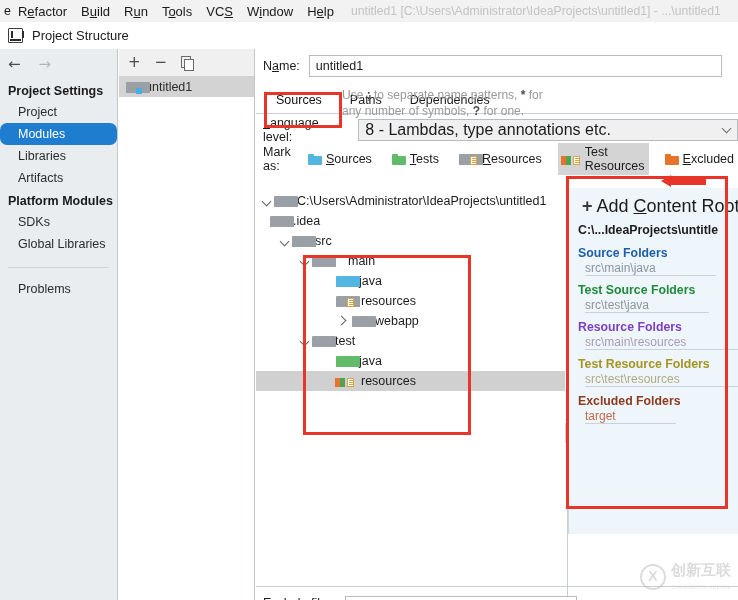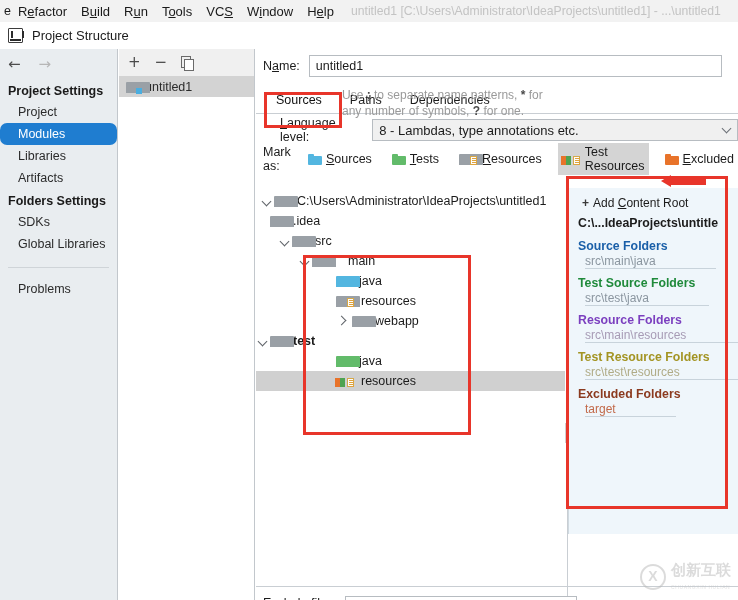--- a/index.html
+++ b/index.html
@@ -193,27 +193,27 @@
     border-bottom: 1px solid #c9ced3;
     padding-left: 8px; gap: 4px;
   }
   .tab {
     padding: 5px 12px 6px 12px; font-size: 12.5px; color: #1b1b1b;
     cursor: default;
   }
   .tab.active { color: #111; }
 
   .row-lang {
-    display: flex; align-items: center; height: 32px; padding-left: 24px;
+    display: flex; align-items: center; height: 32px; padding-left: 7px;
   }
   .combo {
     margin-left: 9px; width: 388px; height: 22px;
     background: #f0f0f0; border: 1px solid #b7bcc1;
     display: flex; align-items: center; padding-left: 6px;
-    font-size: 13px; color: #1b1b1b;
+    font-size: 16px; color: #1b1b1b;
     position: relative;
   }
   .combo .chev {
     position: absolute; right: 7px; top: 50%;
     width: 7px; height: 7px; margin-top: -5px;
     border-left: 1.4px solid #6c7177; border-bottom: 1.4px solid #6c7177;
     transform: rotate(-45deg);
   }
 
   .row-mark {
@@ -270,21 +270,21 @@
 
   
   .info {
     position: absolute; left: 312px; top: 139px; width: 170px; height: 346px;
     background: #eff6fb;
     border-left: 1px solid #cfd9e0;
     padding: 6px 0 0 9px;
     overflow: hidden;
   }
   .info-add {
-    font-size: 12px; color: #1b1b1b; margin: 2px 0 6px 4px;
+    font-size: 18px; color: #1b1b1b; margin: 2px 0 6px 4px;
     white-space: nowrap;
   }
   .info-add .plus { color: #3a3a3a; font-weight: bold; margin-right: 4px; }
   .info-root {
     font-size: 12.3px; font-weight: bold; color: #1b1b1b;
     white-space: nowrap; margin-bottom: 9px;
   }
   .info-grp { margin-bottom: 8px; }
   .info-h {
     font-size: 12.3px; font-weight: bold; white-space: nowrap;
@@ -393,21 +393,21 @@
         <span class="arrow">←</span>
         <span class="arrow dim">→</span>
       </div>
 
       <div class="grp-head">Project Settings</div>
       <div class="nav-item">Project</div>
       <div class="nav-item sel">Modules</div>
       <div class="nav-item">Libraries</div>
       <div class="nav-item">Artifacts</div>
 
-      <div class="grp-head">Folders Settings</div>
+      <div class="grp-head">Platform Modules</div>
       <div class="nav-item">SDKs</div>
       <div class="nav-item">Global Libraries</div>
 
       <div class="nav-sep"></div>
       <div class="nav-item">Problems</div>
     </div>
 
     <div class="mod-pane">
       <div class="mod-toolbar">
         <span class="tb-btn">+</span>
@@ -566,21 +566,21 @@
 
         <div class="tree-row" style="padding-left:78px;">
           <span class="twisty right"></span>
           <span class="fold" style="margin-left:4px;">
               <i class="tab"></i>
               <i class="body"></i>
             </span>
           <span style="margin-left:4px;">webapp</span>
         </div>
 
-        <div class="tree-row" style="font-weight:bold;">
+        <div class="tree-row" style="padding-left:42px;">
           <span class="twisty down"></span>
           <span class="fold">
               <i class="tab"></i>
               <i class="body"></i>
             </span>
           <span style="margin-left:4px;">test</span>
         </div>
 
         <div class="tree-row" style="padding-left:80px;">
           <span class="fold green">

